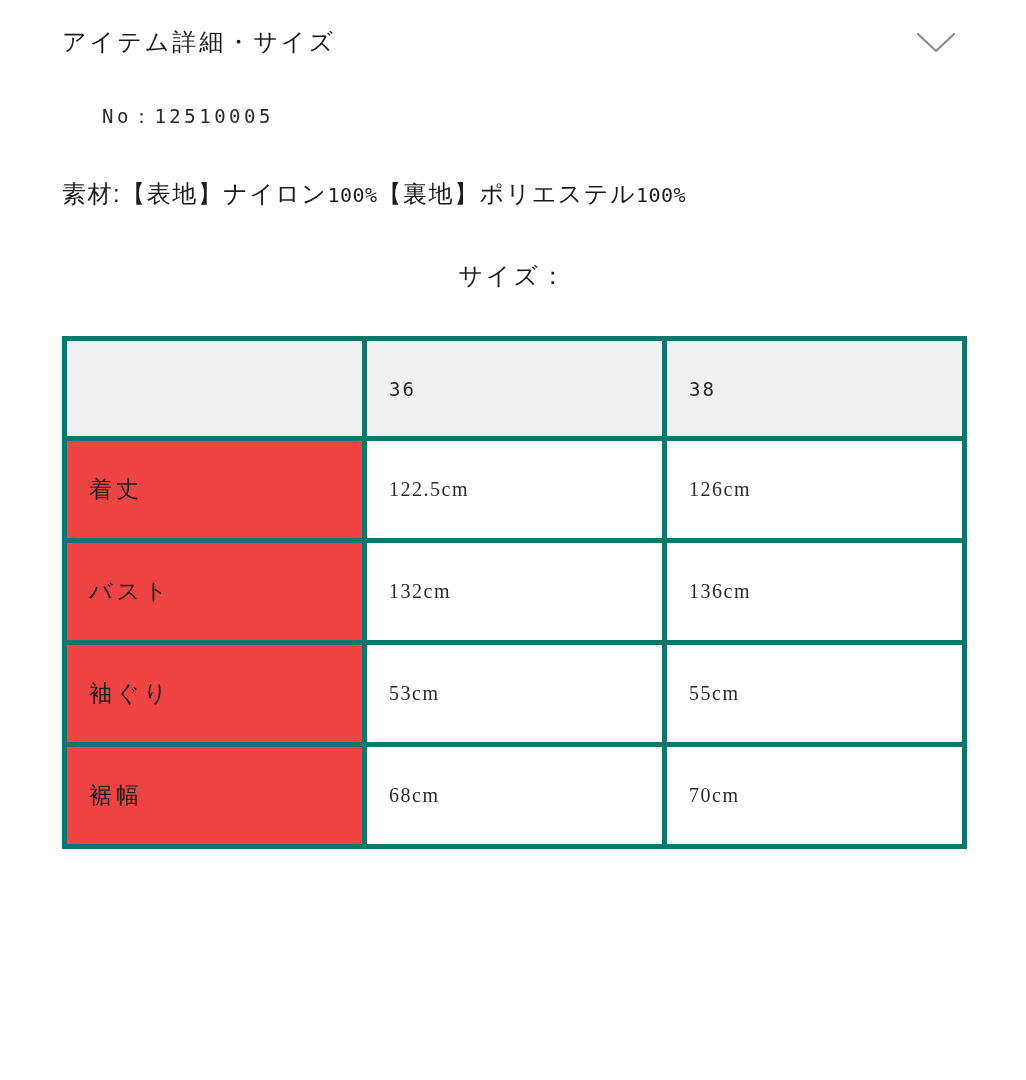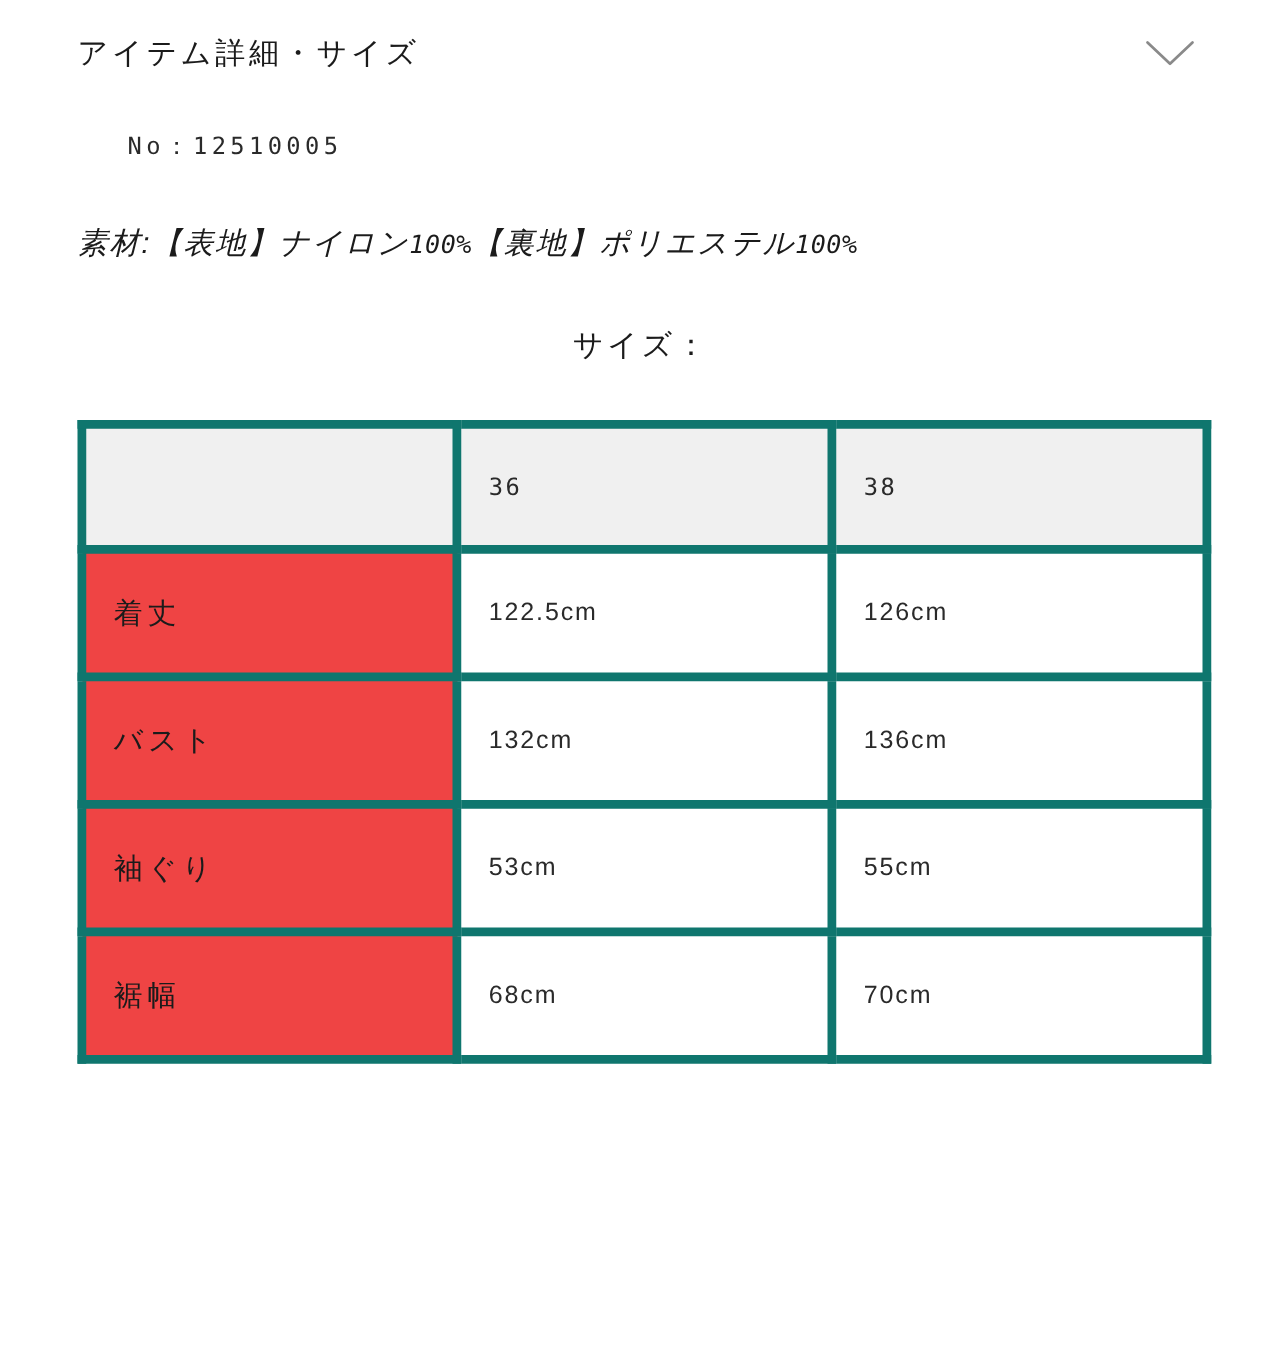--- a/index.html
+++ b/index.html
@@ -54,21 +54,20 @@
     margin-top: 42px;
     font-family: "DejaVu Sans Mono", "Liberation Mono", monospace;
     margin-left: 40px;
   }
   .material {
     font-size: 24px;
     letter-spacing: 1.5px;
     color: #1b1b1b;
     margin-top: 48px;
     white-space: nowrap;
-    font-style: italic;
   }
   .material .num {
     font-family: "DejaVu Sans Mono", "Liberation Mono", monospace;
     font-size: 20px;
     letter-spacing: 0.5px;
   }
   .size-label {
     font-size: 24px;
     letter-spacing: 3px;
     color: #1b1b1b;
@@ -81,21 +80,21 @@
     margin-top: 44px;
     border-collapse: collapse;
     width: 900px;
     table-layout: fixed;
   }
   table.size-table col.c1 { width: 300px; }
   table.size-table col.c2 { width: 300px; }
   table.size-table col.c3 { width: 300px; }
   table.size-table th,
   table.size-table td {
-    border: 7px solid #0f766e;
+    border: 5px solid #0f766e;
     height: 102px;
     box-sizing: border-box;
     padding: 16px 22px;
     text-align: left;
     vertical-align: middle;
     font-weight: 400;
   }
   table.size-table thead th {
     background: #f0f0f0;
     height: 100px;
@@ -108,21 +107,21 @@
   table.size-table tbody th {
     font-size: 23px;
     letter-spacing: 4px;
     color: #1b1b1b;
     background: #ef4444;
   }
   table.size-table tbody td {
     font-size: 20px;
     letter-spacing: 1.5px;
     color: #2a2a2a;
-    font-family: Liberation Sans, sans-serif;
+    font-family: Liberation Serif, serif;
   }
 </style>
 </head>
 <body>
 
 <div class="page">
 
   <div class="section-header">
     <div class="section-title">アイテム詳細・サイズ</div>
     <span class="chevron">

